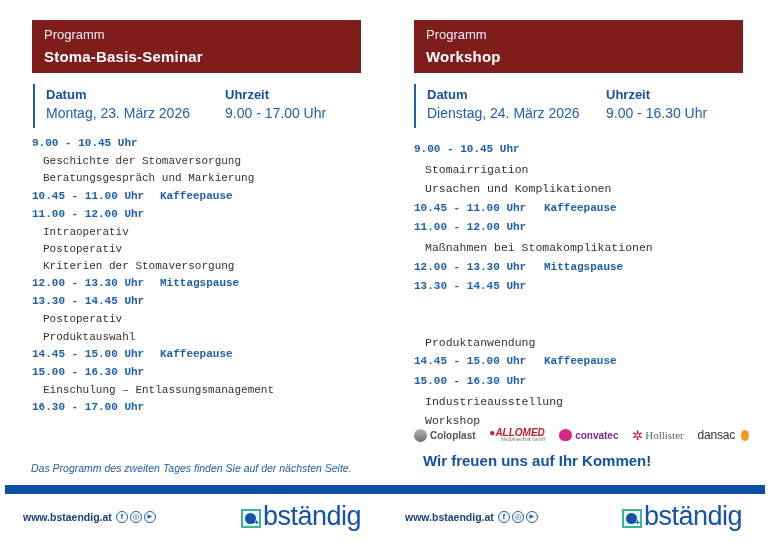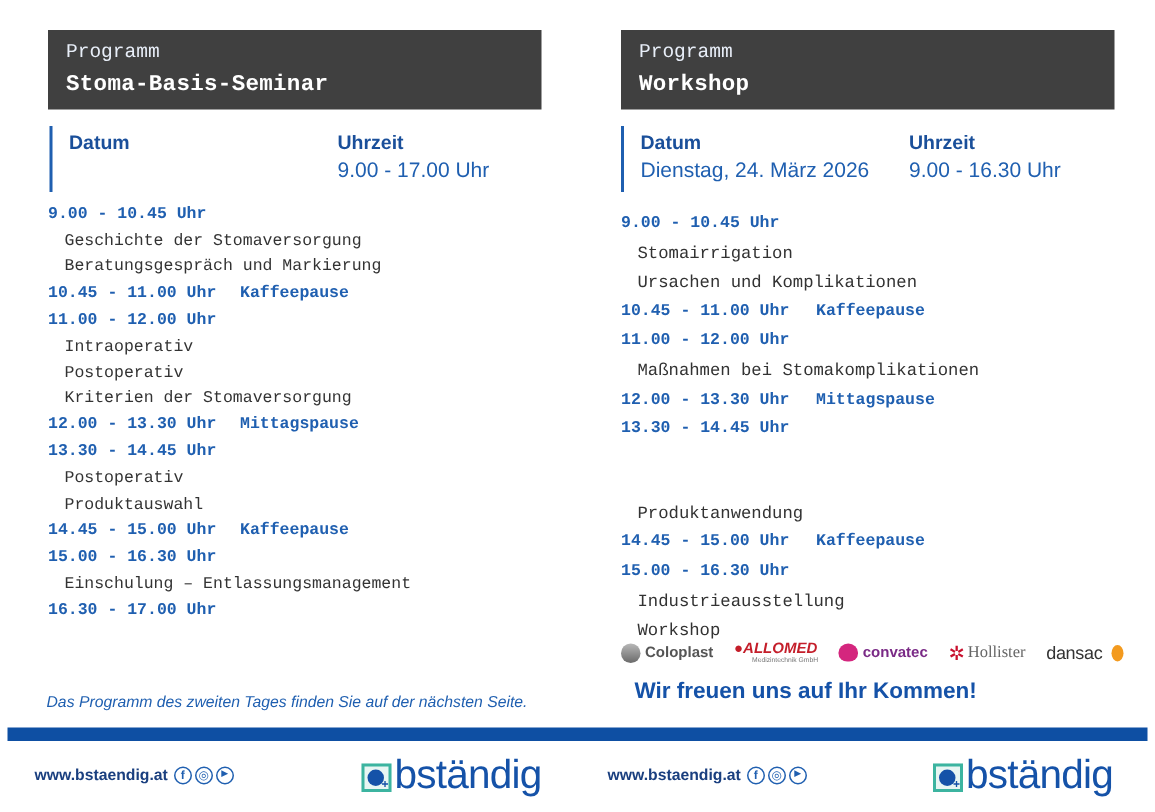--- a/index.html
+++ b/index.html
@@ -3,21 +3,21 @@
 <meta charset="utf-8">
 <style>
   * { box-sizing: border-box; margin: 0; padding: 0; }
   html, body { width: 770px; height: 541px; background: #ffffff; overflow: hidden; }
   body { position: relative; font-family: "Liberation Sans", "DejaVu Sans", sans-serif; color: #2b2b2b; }
 
   .page { position: absolute; top: 0; height: 485px; }
   .page.left { left: 0; width: 385px; }
   .page.right { left: 385px; width: 385px; }
 
-  .header-box { position: absolute; top: 20px; height: 53px; width: 329px; background: #404040; color: #fff; font-family: Liberation Mono, monospace; }
+  .header-box { position: absolute; top: 20px; height: 53px; width: 329px; background: #7f1d1d; color: #fff; }
   .page.left .header-box { left: 32px; }
   .page.right .header-box { left: 29px; }
   .header-box .kicker { position: absolute; left: 12px; top: 7px; font-size: 13px; color: #e8eef8; }
   .header-box .title { position: absolute; left: 12px; top: 28px; font-size: 15px; font-weight: bold; letter-spacing: 0.2px; }
 
   .date-block { position: absolute; top: 84px; height: 44px; border-left: 2px solid #1f5fb0; }
   .page.left .date-block { left: 33px; width: 330px; }
   .page.right .date-block { left: 29px; width: 330px; }
   .date-block .col { position: absolute; top: 3px; }
   .date-block .lbl { font-size: 13px; font-weight: bold; color: #1a4f9a; }
@@ -74,20 +74,21 @@
 <body>
 
 <div class="page left">
   <div class="header-box">
     <div class="kicker">Programm</div>
     <div class="title">Stoma-Basis-Seminar</div>
   </div>
   <div class="date-block">
     <div class="col c1">
       <div class="lbl">Datum</div>
+      <div class="val">Montag, 23. März 2026</div>
     </div>
     <div class="col c2">
       <div class="lbl">Uhrzeit</div>
       <div class="val">9.00 - 17.00 Uhr</div>
     </div>
   </div>
   <div class="schedule" id="schedule-left">
       <div class="slot" style="height: 18px;">
         <span class="time">9.00 - 10.45 Uhr</span>
       </div>

